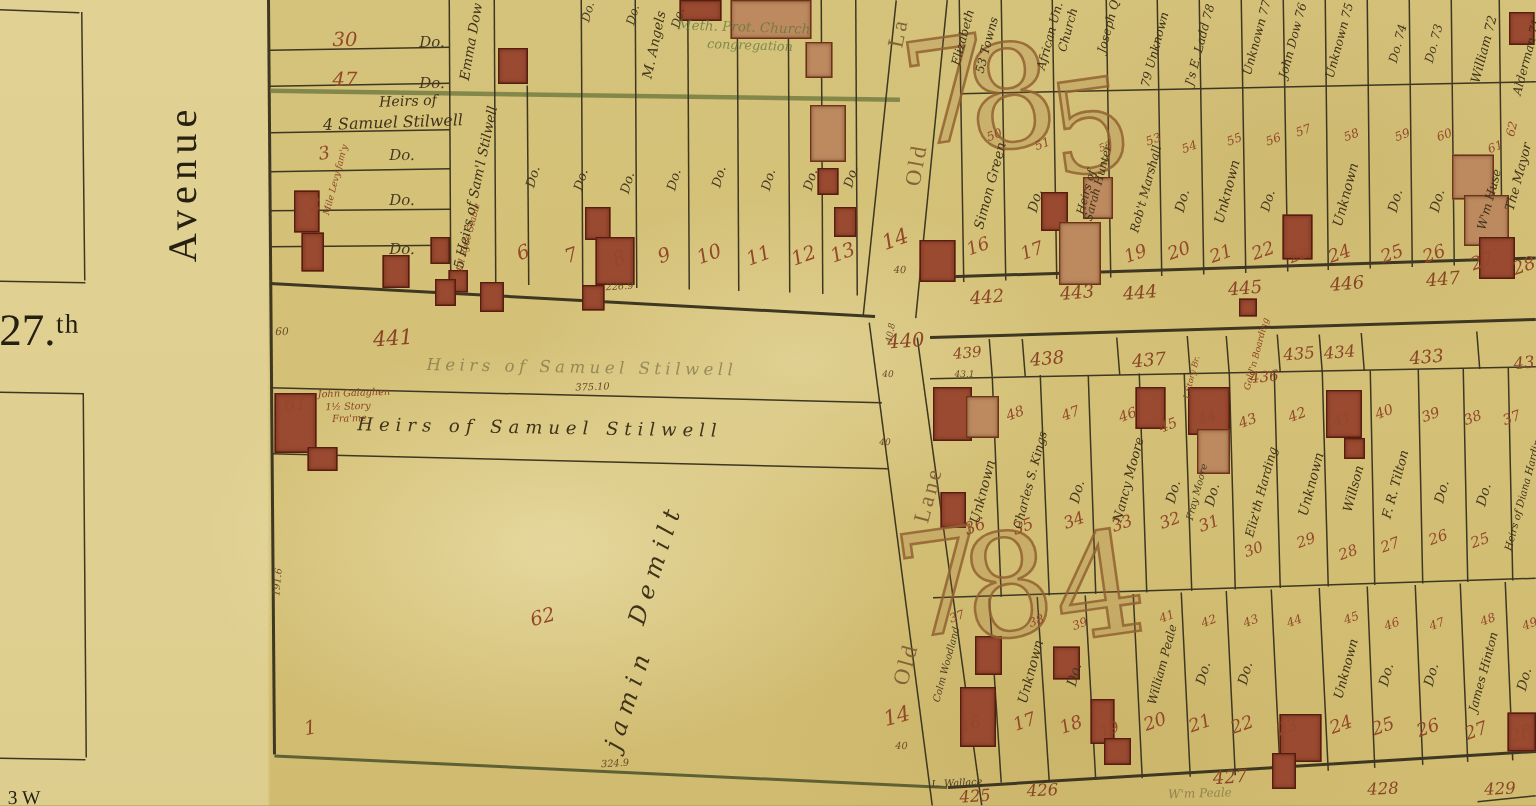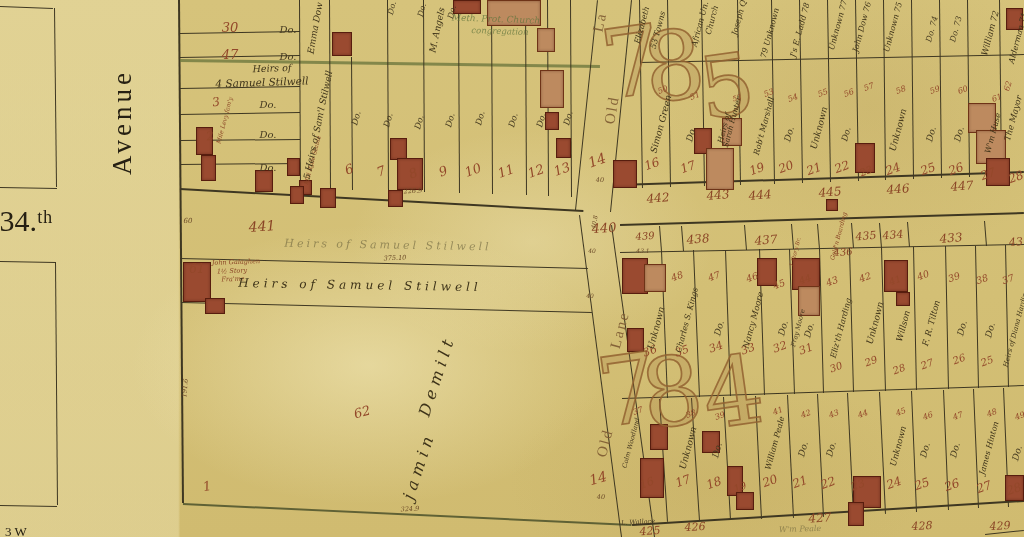--- a/index.html
+++ b/index.html
@@ -167,21 +167,21 @@
       <div class="bld" style="left: 896px; top: 292px; width: 12px; height: 12px;"></div>
       <div class="bld" style="left: 650px; top: 424px; width: 16px; height: 24px;"></div>
       <div class="bld" style="left: 640px; top: 458px; width: 22px; height: 38px;"></div>
       <div class="bld" style="left: 702px; top: 431px; width: 16px; height: 20px;"></div>
       <div class="bld" style="left: 727px; top: 466px; width: 14px; height: 28px;"></div>
       <div class="bld" style="left: 736px; top: 492px; width: 16px; height: 16px;"></div>
       <div class="bld" style="left: 853px; top: 476px; width: 26px; height: 30px;"></div>
       <div class="bld" style="left: 848px; top: 502px; width: 14px; height: 22px;"></div>
       <div class="bld" style="left: 1005px; top: 475px; width: 17px; height: 24px;"></div>
       <span class="lbl street" style="left: 122px; top: 122px; font-size: 27px; letter-spacing: 4px; transform: translate(-50%, -50%) rotate(-90deg);">Avenue</span>
-      <span class="lbl street" style="left: 26px; top: 221px; font-size: 30px; transform: translate(-50%, -50%) rotate(0deg);">34.ᵗʰ</span>
+      <span class="lbl street" style="left: 26px; top: 221px; font-size: 30px; transform: translate(-50%, -50%) rotate(0deg);">27.ᵗʰ</span>
       <span class="lbl street" style="left: 16px; top: 532px; font-size: 13px; transform: translate(-50%, -50%) rotate(0deg);">3 W</span>
       <span class="lbl lane" style="left: 600px; top: 22px; font-size: 15px; transform: translate(-50%, -50%) rotate(-78deg);">La</span>
       <span class="lbl lane" style="left: 612px; top: 110px; font-size: 15px; transform: translate(-50%, -50%) rotate(-80deg);">Old</span>
       <span class="lbl lane" style="left: 620px; top: 330px; font-size: 15px; transform: translate(-50%, -50%) rotate(-75deg);">Lane</span>
       <span class="lbl lane" style="left: 605px; top: 443px; font-size: 15px; transform: translate(-50%, -50%) rotate(-75deg);">Old</span>
       <span class="lbl outline" style="left: 632px; top: 62px; font-size: 95px; transform: translate(-50%, -50%) rotate(-8deg);">7</span>
       <span class="lbl outline" style="left: 674px; top: 66px; font-size: 95px; transform: translate(-50%, -50%) rotate(-8deg);">8</span>
       <span class="lbl outline" style="left: 727px; top: 86px; font-size: 85px; transform: translate(-50%, -50%) rotate(-8deg);">5</span>
       <span class="lbl outline" style="left: 628px; top: 390px; font-size: 95px; transform: translate(-50%, -50%) rotate(-8deg);">7</span>
       <span class="lbl outline" style="left: 672px; top: 392px; font-size: 95px; transform: translate(-50%, -50%) rotate(-8deg);">8</span>

